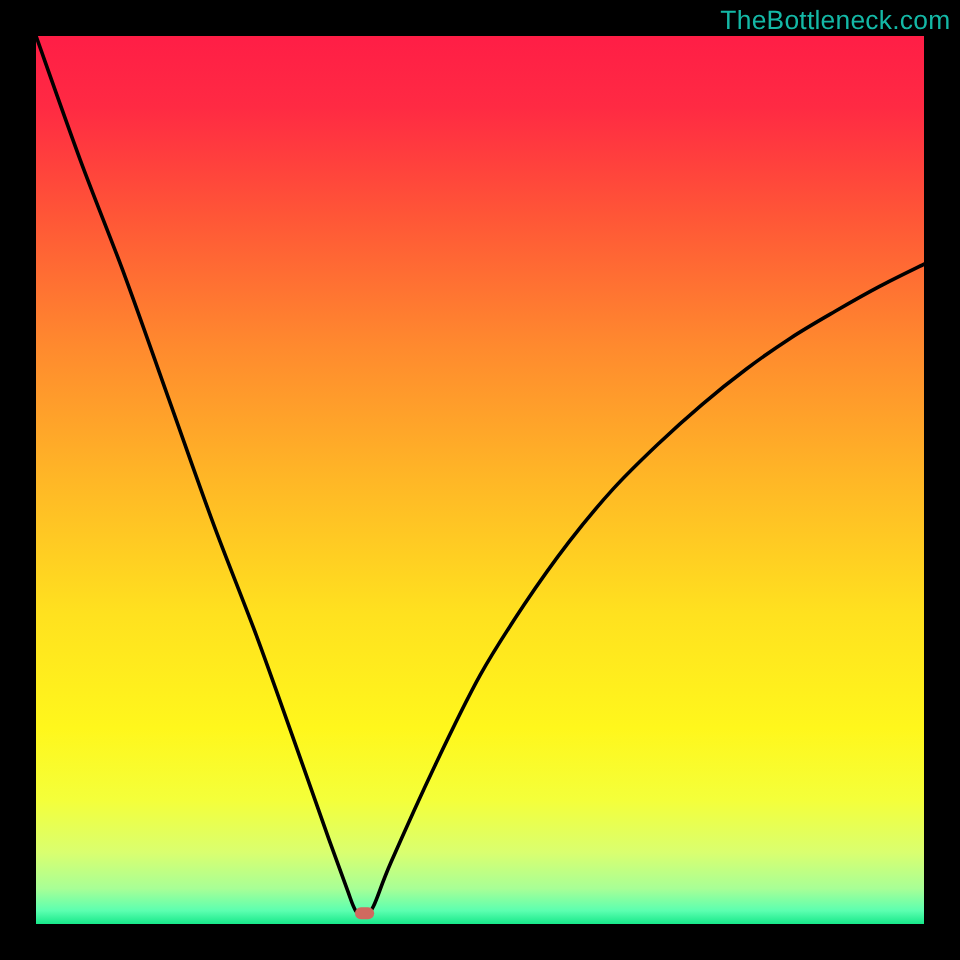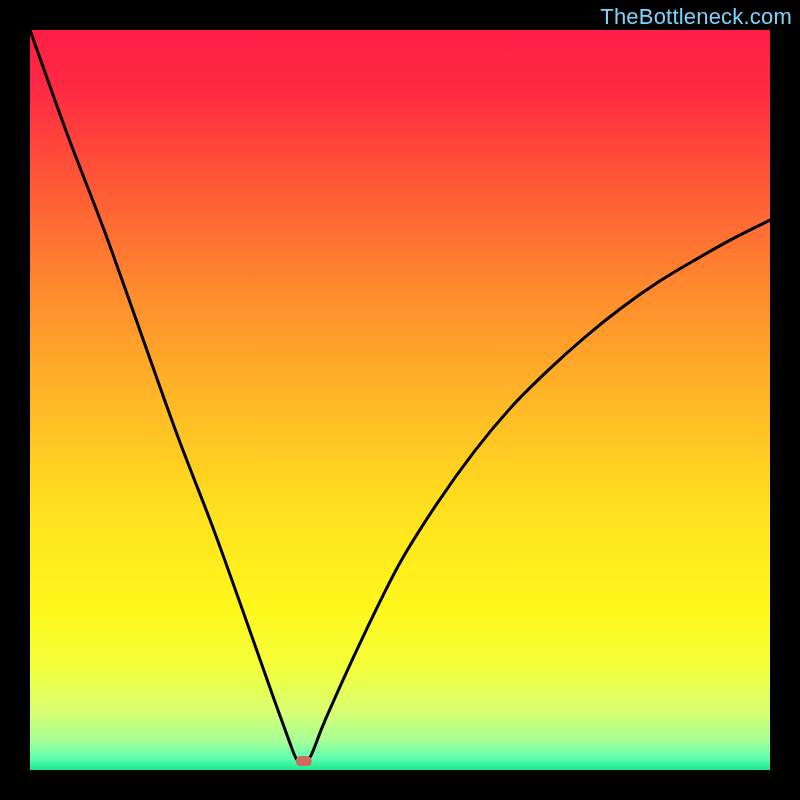--- a/index.html
+++ b/index.html
@@ -24,21 +24,21 @@
     left: 30px;
     top: 30px;
     width: 740px;
     height: 740px;
     
   }
   .watermark {
     position: absolute;
     top: 4px;
     right: 8px;
-    color: #7dd3fc;
+    color: #14b8a6;
     font-size: 22px;
     font-weight: 400;
     letter-spacing: 0.2px;
     user-select: none;
   }
   svg {
     display: block;
   }
 </style>
 </head>

